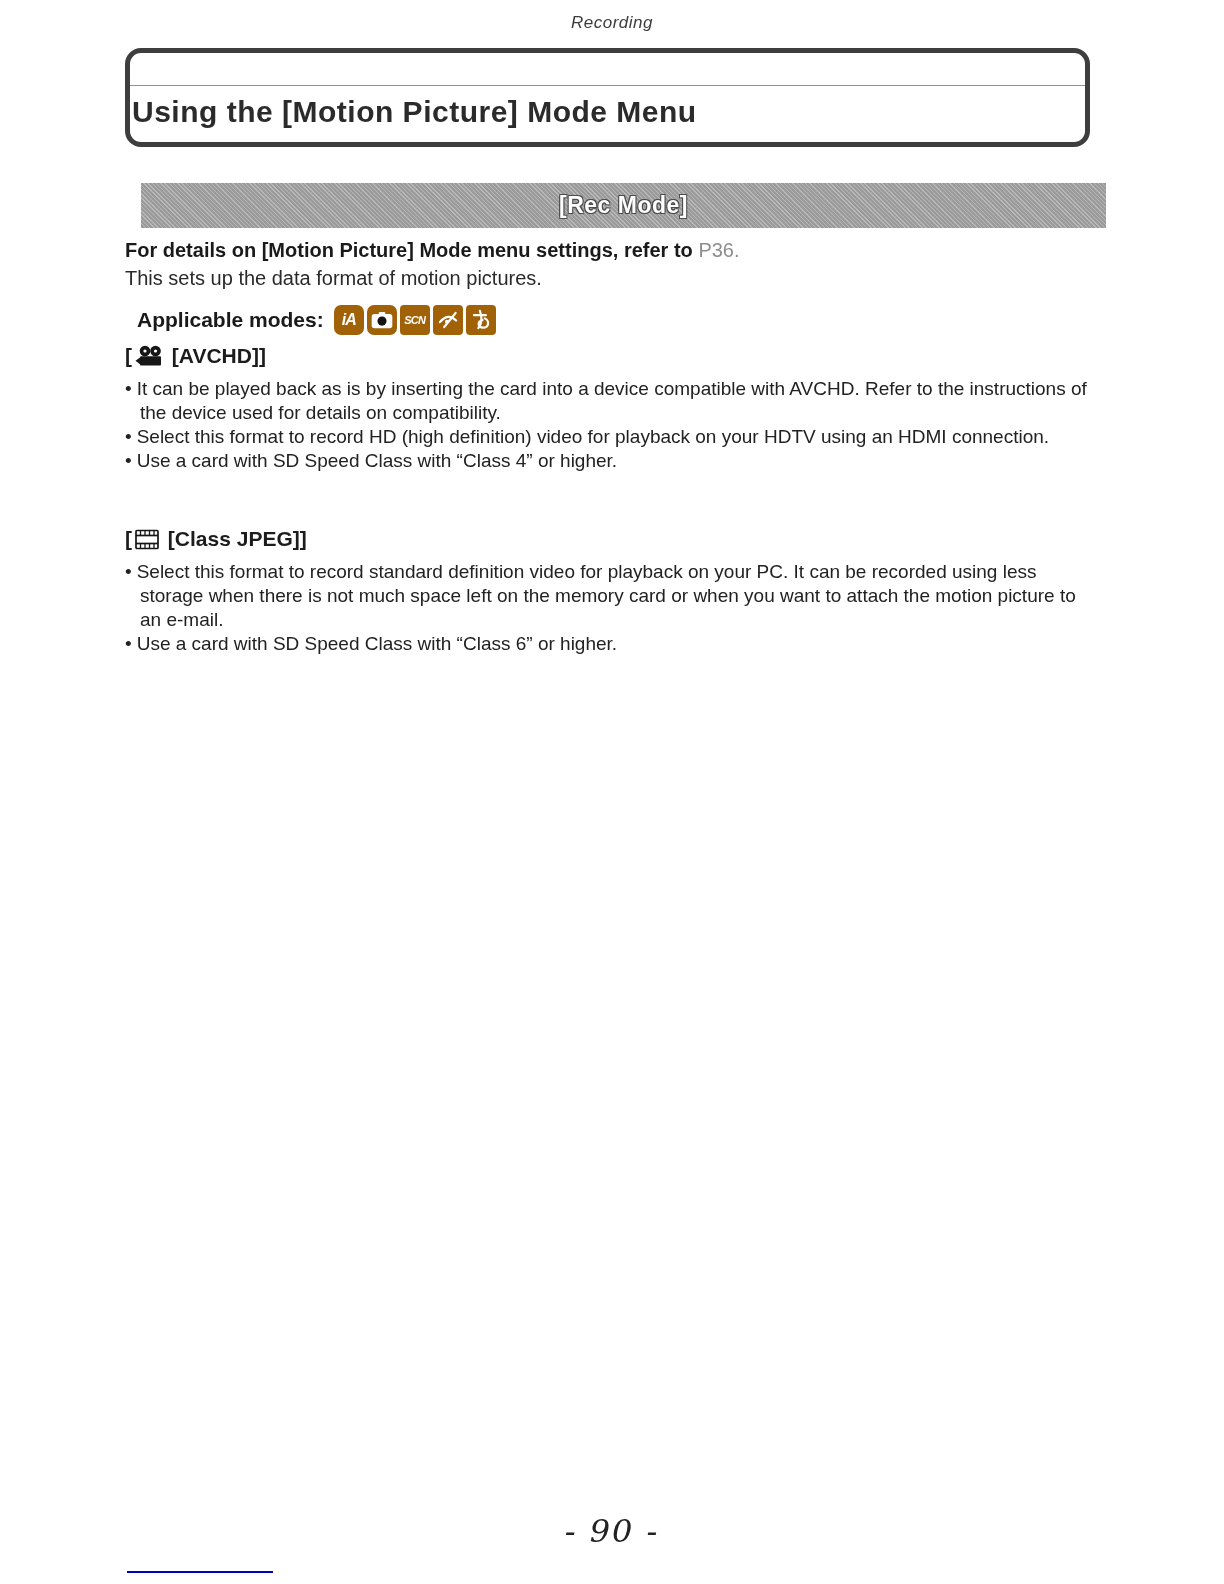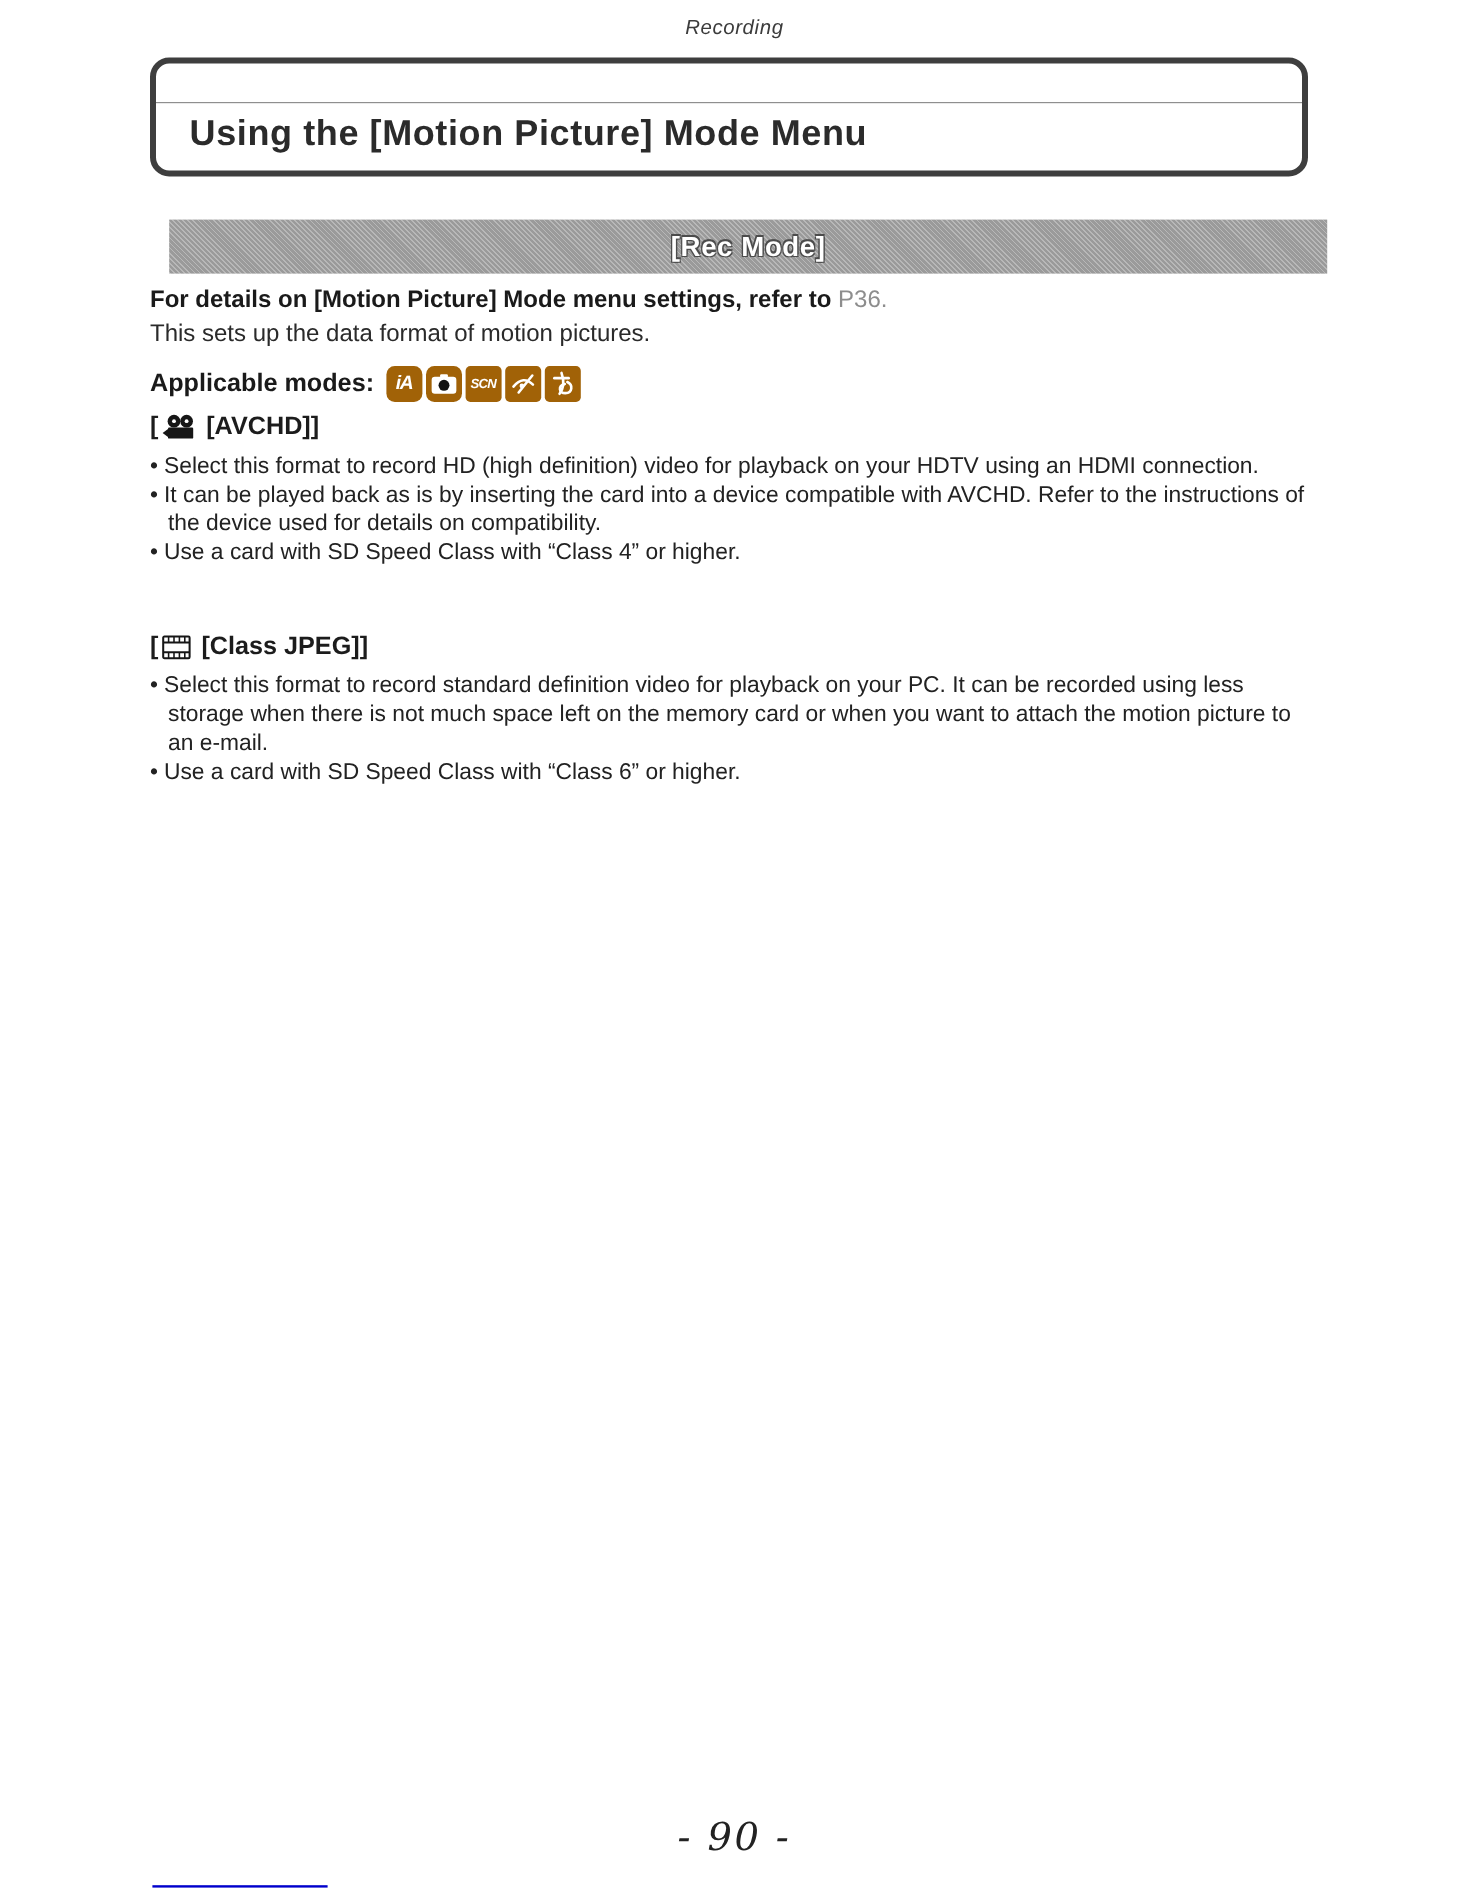--- a/index.html
+++ b/index.html
@@ -13,41 +13,41 @@
   .page{position:relative;width:1224px;height:1584px;background:#fff;overflow:hidden;}
 
   
   .running-head{position:absolute;top:13px;left:0;width:100%;text-align:center;
     font-style:italic;font-size:17px;color:#3c3c3c;letter-spacing:.5px;}
 
   
   .title-box{position:absolute;top:48px;left:125px;width:965px;
     border:5px solid #3e3e3e;border-radius:16px;background:#fff;}
   .title-box .box-top{height:33px;border-bottom:1px solid #8f8f8f;}
-  .title-box .box-title{padding:9px 12px 13px 28px;font-size:30px;font-weight:bold;
+  .title-box .box-title{padding:9px 12px 13px 2px;font-size:30px;font-weight:bold;
     color:#2b2b2b;letter-spacing:.5px;white-space:nowrap;}
 
   
   .section-banner{position:absolute;top:183px;left:141px;width:965px;height:45px;
     background:var(--banner-bg);
     background-image:repeating-linear-gradient(45deg,rgba(255,255,255,.22) 0 1px,rgba(0,0,0,.06) 1px 3px);
     display:flex;align-items:center;justify-content:center;}
   .section-banner .banner-label{color:#ffffff;font-weight:bold;font-size:23px;letter-spacing:.5px;
     text-shadow:-1px -1px 0 #4c4c4c,1px -1px 0 #4c4c4c,-1px 1px 0 #4c4c4c,1px 1px 0 #4c4c4c;}
 
   
   .intro{position:absolute;top:236px;left:125px;width:965px;font-size:20px;line-height:28px;}
   .intro .intro-bold{font-weight:bold;}
   .intro .page-ref{font-weight:normal;color:var(--page-ref);cursor:pointer;}
   .intro .intro-plain{font-weight:normal;color:#2a2a2a;}
 
   
   .applicable{position:absolute;top:303px;left:125px;width:965px;height:34px;
     display:flex;align-items:center;}
-  .applicable .applicable-label{font-weight:bold;font-size:21px;margin-right:10px;}
+  .applicable .applicable-label{font-weight:bold;font-size:21px;margin-right:10px;margin-left:12px;}
   .mode-icons{display:flex;align-items:center;gap:3px;}
   .mode-icon{display:inline-flex;align-items:center;justify-content:center;
     width:30px;height:30px;background:#a16207;color:#fff;border-radius:7px;overflow:hidden;}
   .mode-icon.square{border-radius:4px;font-style:italic;}
   .mode-icon .txt-ia{font-weight:bold;font-size:16px;font-style:italic;letter-spacing:-1px;}
   .mode-icon .txt-scn{font-weight:bold;font-size:11px;letter-spacing:-.7px;}
   .mode-icon svg{display:block;}
 
   
   .fmt-section{position:absolute;left:125px;width:965px;}
@@ -124,22 +124,22 @@
   <div class="fmt-section" id="section-avchd">
     <div class="fmt-heading"><span>[</span><span class="inline-icon"><svg width="30" height="24" viewBox="0 0 30 24" fill="#161616">
             <circle cx="11" cy="7" r="5.3"></circle>
             <circle cx="21.5" cy="7" r="5.3"></circle>
             <circle cx="11" cy="7" r="1.6" fill="#fff"></circle>
             <circle cx="21.5" cy="7" r="1.6" fill="#fff"></circle>
             <rect x="6" y="12.2" width="21" height="9.3" rx="1"></rect>
             <path d="M6 13.5 L1.5 16.8 L6 20.2 Z"></path>
           </svg></span><span> [AVCHD]]</span></div>
     <div class="bullets">
+      <p class="bullet"><span class="bm">•</span><span>It can be played back as is by inserting the card into a device compatible with AVCHD. Refer to the instructions of the device used for details on compatibility.</span></p>
       <p class="bullet"><span class="bm">•</span><span>Select this format to record HD (high definition) video for playback on your HDTV using an HDMI connection.</span></p>
-      <p class="bullet"><span class="bm">•</span><span>It can be played back as is by inserting the card into a device compatible with AVCHD. Refer to the instructions of the device used for details on compatibility.</span></p>
       <p class="bullet"><span class="bm">•</span><span>Use a card with SD Speed Class with “Class 4” or higher.</span></p>
     </div>
   </div>
 
   <div class="fmt-section" id="section-mjpeg">
     <div class="fmt-heading"><span>[</span><span class="inline-icon"><svg width="26" height="23" viewBox="0 0 26 23" fill="none" stroke="#161616" stroke-width="1.7">
             <rect x="2" y="2.5" width="22" height="18" rx="1"></rect>
             <path d="M2 7.5 H24"></path>
             <path d="M2 15.5 H24"></path>
             <path d="M6.5 2.5 V7.5 M11 2.5 V7.5 M15.5 2.5 V7.5 M20 2.5 V7.5" stroke-width="1.3"></path>

